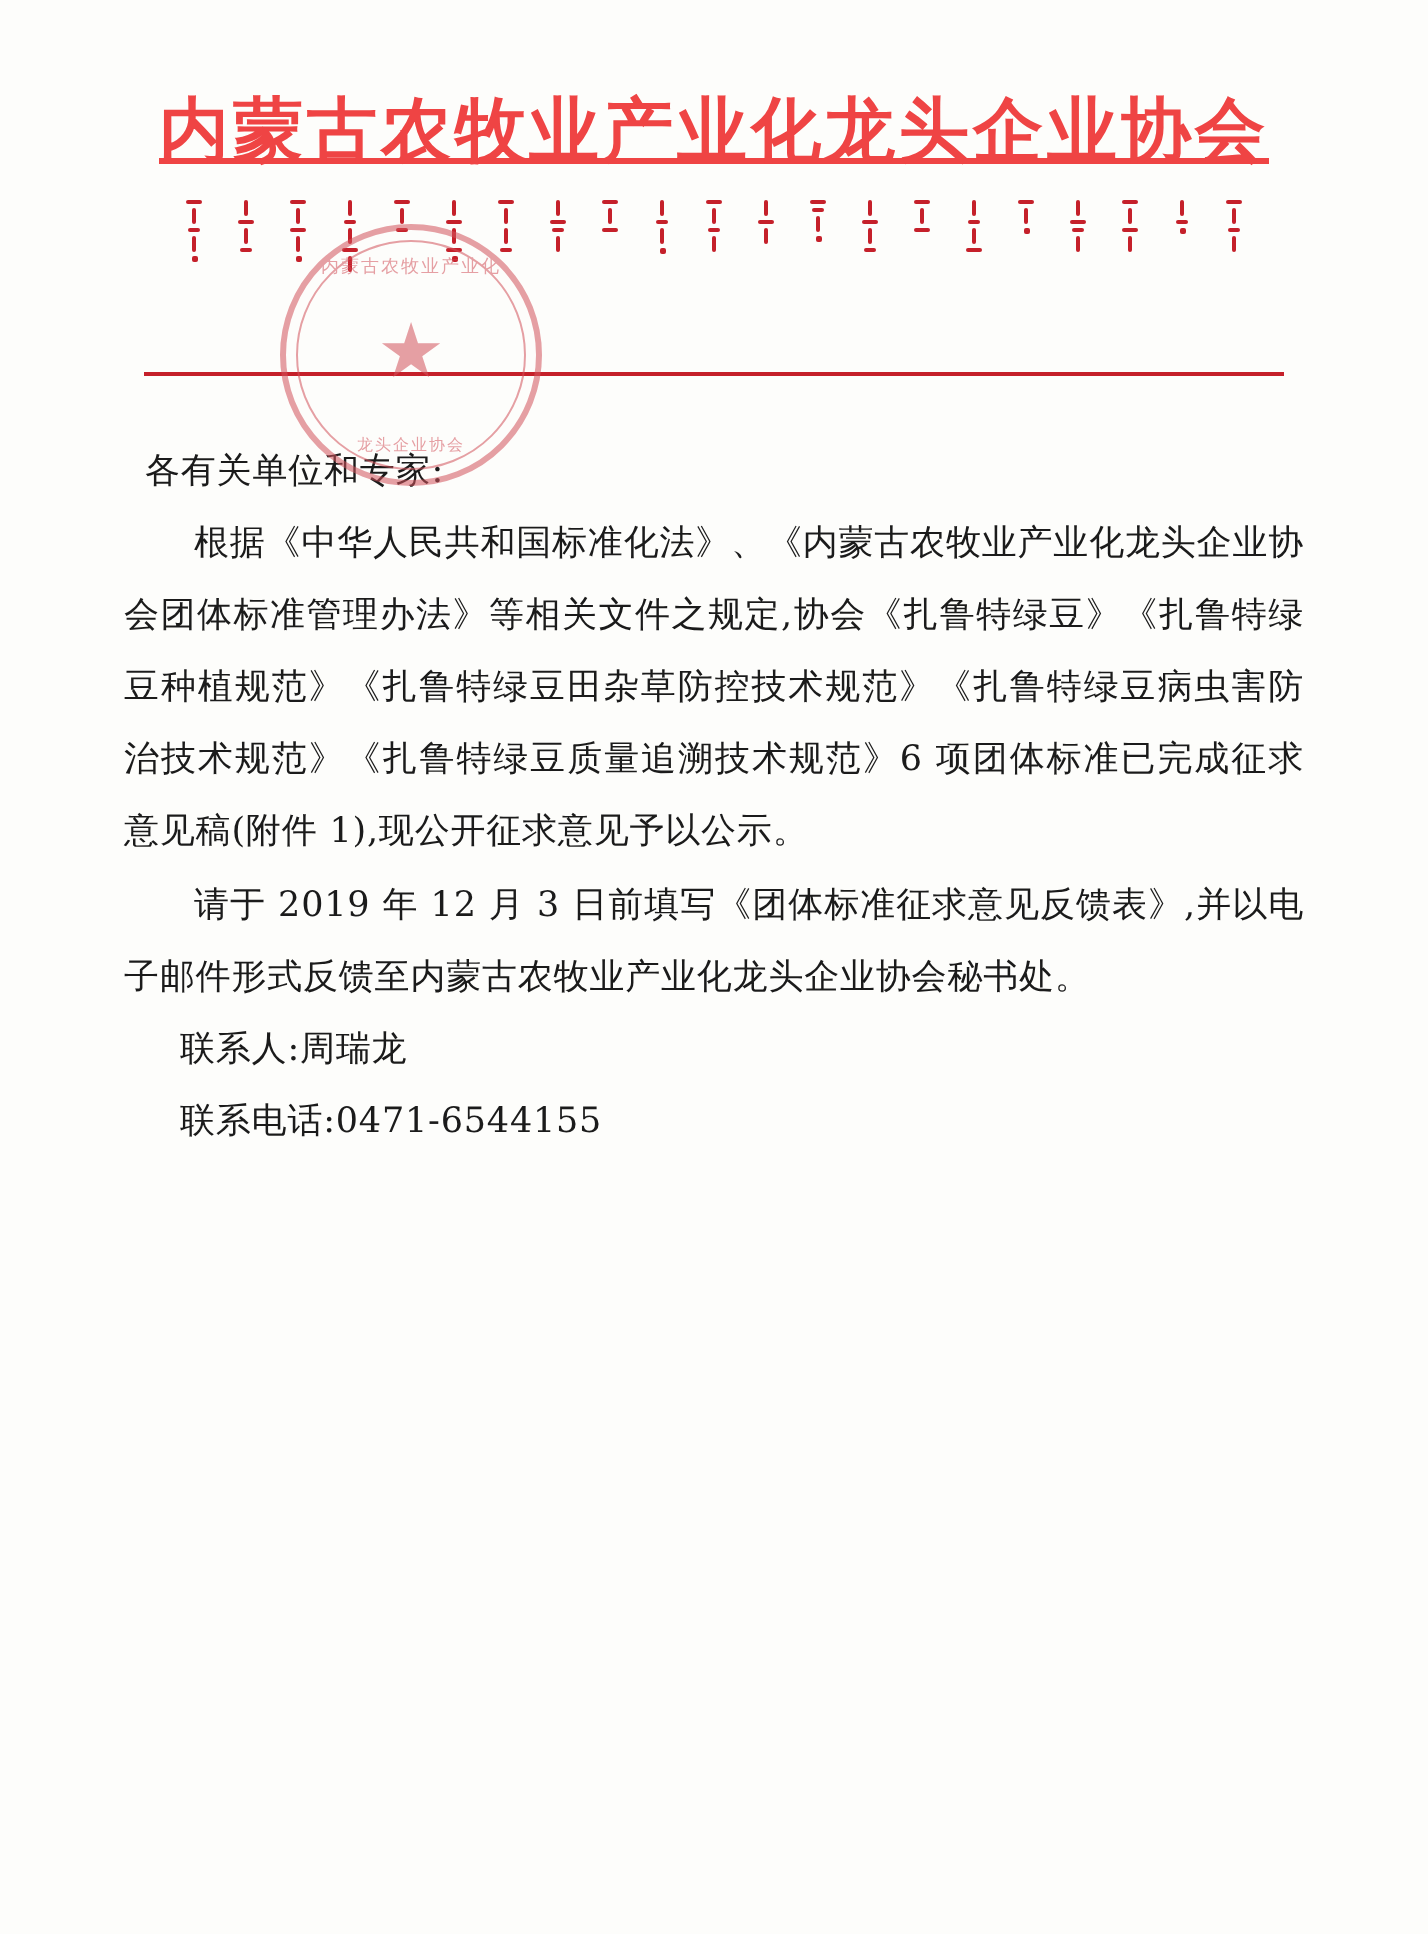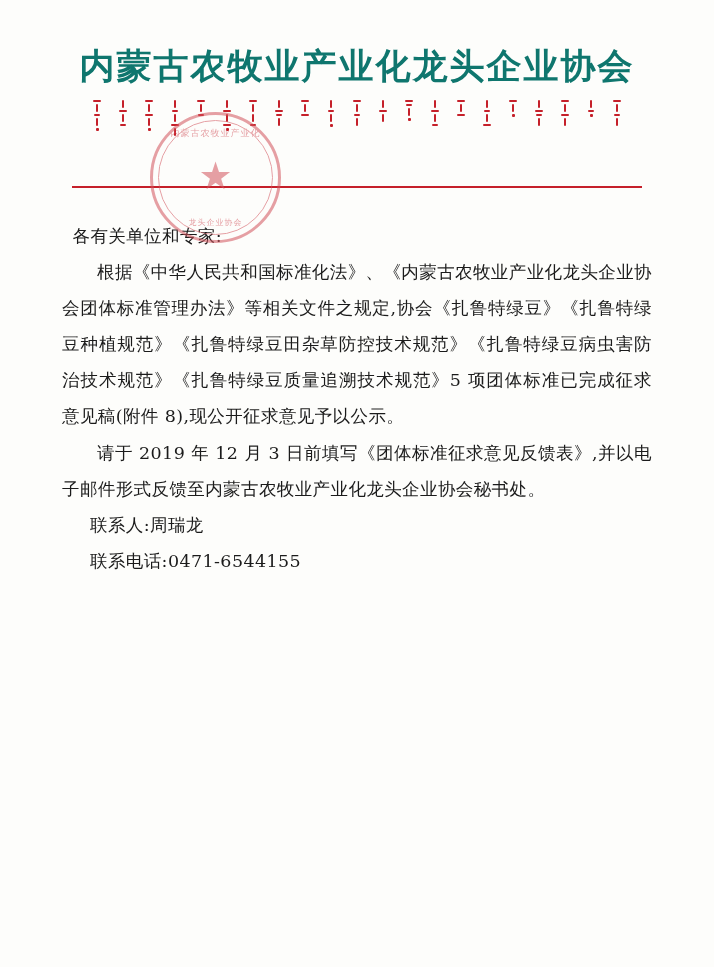--- a/index.html
+++ b/index.html
@@ -26,26 +26,27 @@
 
   
   .letterhead {
     position: relative;
     padding-top: 46px;
     text-align: center;
   }
 
   .org-title {
     font-family: "DejaVu Serif", "Liberation Serif", serif;
-    color: #0f766e;
+    color: #ef4444;
     font-size: 35px;
     font-weight: bold;
     letter-spacing: 2px;
     line-height: 1.15;
     white-space: nowrap;
+    text-decoration: underline;
   }
 
   .mongolian-line {
     margin-top: 14px;
     height: 62px;
     display: flex;
     justify-content: center;
     align-items: flex-start;
     gap: 17px;
   }
@@ -73,21 +74,21 @@
     left: 72px;
     right: 72px;
     top: 186px;
     height: 2px;
     background: #c5202a;
   }
 
   
   .seal {
     position: absolute;
-    left: 150px;
+    left: 140px;
     top: 112px;
     width: 125px;
     height: 125px;
     border: 3px solid #d2535c;
     border-radius: 50%;
     opacity: 0.55;
     z-index: 2;
     pointer-events: none;
   }
   .seal .seal-inner {
@@ -289,19 +290,19 @@
       <div class="seal-inner"></div>
       <div class="seal-top-text">内蒙古农牧业产业化</div>
       <div class="star">★</div>
       <div class="seal-bottom-text">龙头企业协会</div>
     </div>
   </div>
 
 
   <div class="body-text">
     <p class="salutation">各有关单位和专家:</p>
-    <p class="indent para-block">根据《中华人民共和国标准化法》、《内蒙古农牧业产业化龙头企业协会团体标准管理办法》等相关文件之规定,协会《扎鲁特绿豆》《扎鲁特绿豆种植规范》《扎鲁特绿豆田杂草防控技术规范》《扎鲁特绿豆病虫害防治技术规范》《扎鲁特绿豆质量追溯技术规范》5 项团体标准已完成征求意见稿(附件 8),现公开征求意见予以公示。</p>
+    <p class="indent para-block">根据《中华人民共和国标准化法》、《内蒙古农牧业产业化龙头企业协会团体标准管理办法》等相关文件之规定,协会《扎鲁特绿豆》《扎鲁特绿豆种植规范》《扎鲁特绿豆田杂草防控技术规范》《扎鲁特绿豆病虫害防治技术规范》《扎鲁特绿豆质量追溯技术规范》6 项团体标准已完成征求意见稿(附件 1),现公开征求意见予以公示。</p>
     <p class="indent para-block">请于 2019 年 12 月 3 日前填写《团体标准征求意见反馈表》,并以电子邮件形式反馈至内蒙古农牧业产业化龙头企业协会秘书处。</p>
     <p class="contact">联系人:周瑞龙</p>
     <p class="contact">联系电话:0471-6544155</p>
   </div>
 
 </div>
 
 </body></html>

